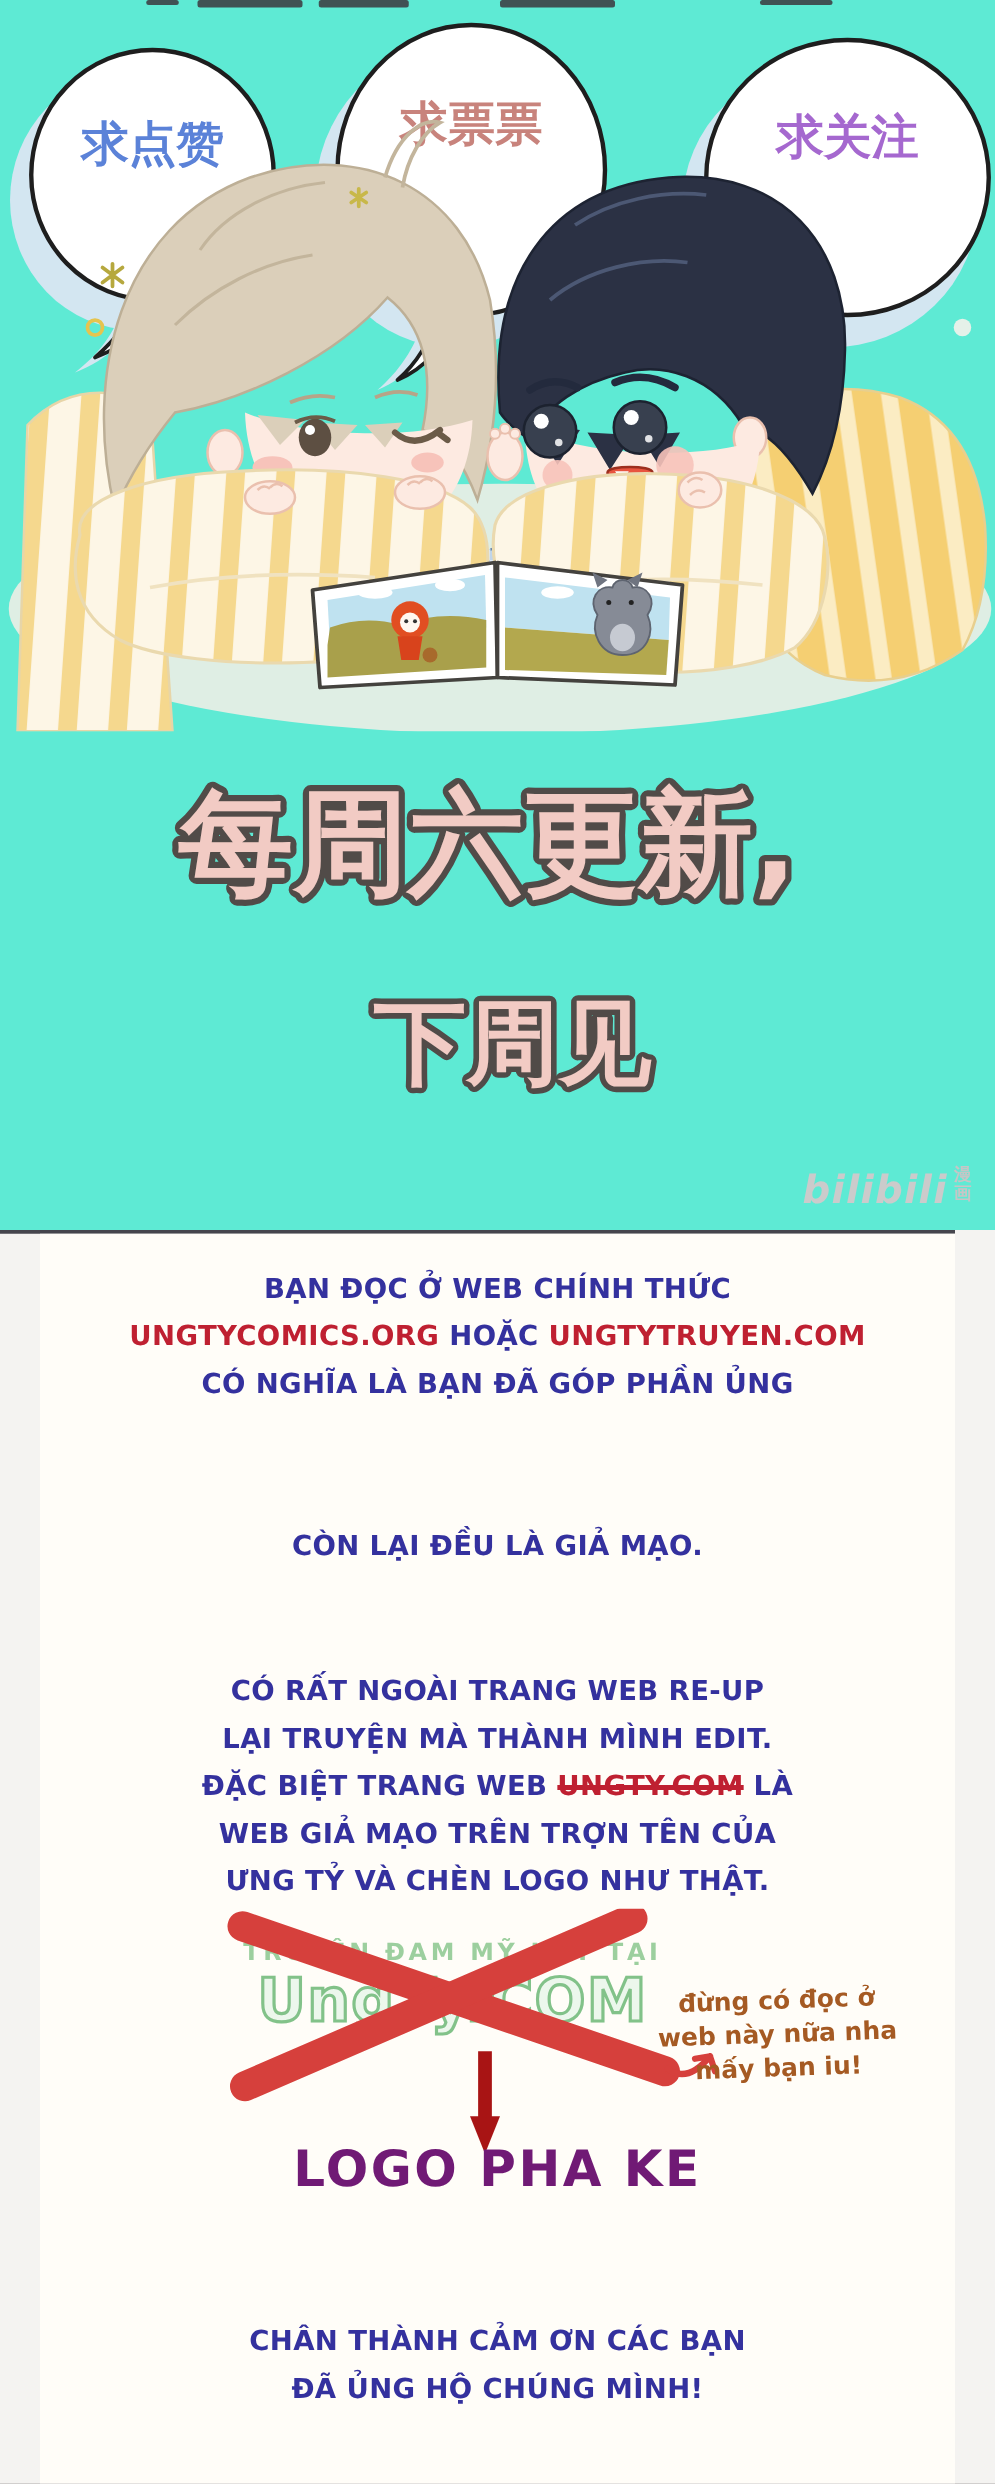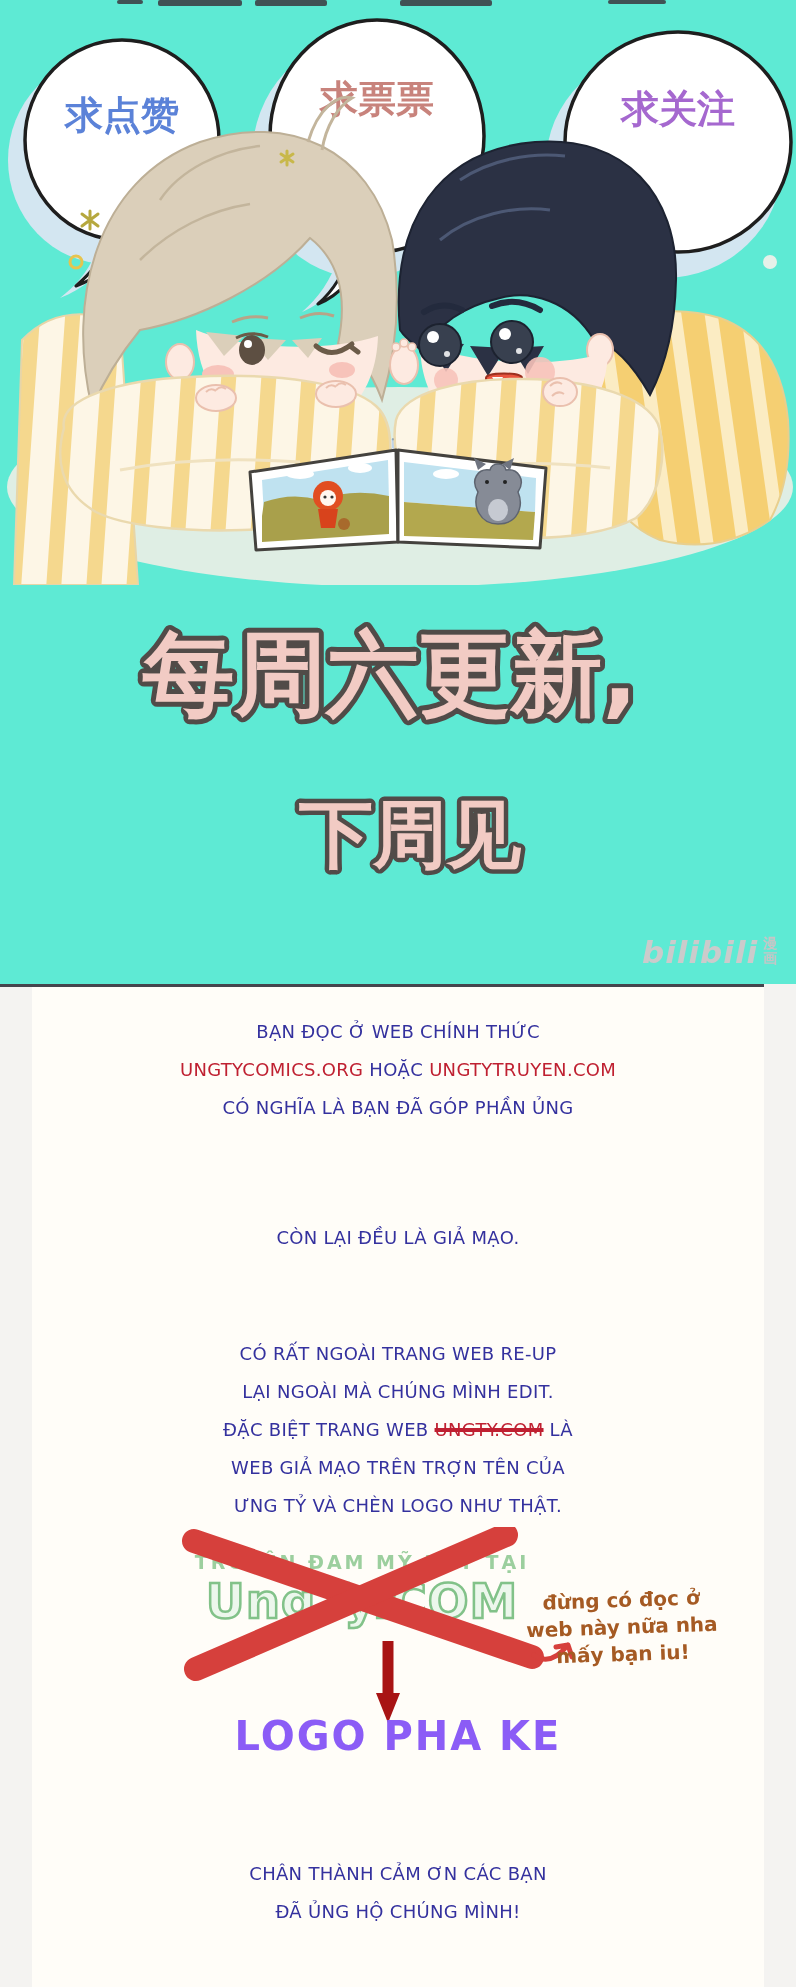--- a/index.html
+++ b/index.html
@@ -13,44 +13,44 @@
 
   .headline-svg { position:absolute; left:0; top:598px; }
   .headline-text {
     font-family:"DejaVu Sans", sans-serif;
     font-weight:bold;
     fill:#f2cbc4; stroke:#514b48; paint-order:stroke;
     stroke-linejoin:round;
   }
   .bubble-text { font-family:"DejaVu Sans", sans-serif; font-weight:600; }
 
-  .watermark { position:absolute; left:642px; top:934px; display:flex; align-items:center; gap:5px; }
+  .watermark { position:absolute; left:642px; top:934px; display:flex; align-items:flex-start; gap:5px; }
   .wm-brand { font-size:31px; font-weight:bold; color:#cbcbcb; letter-spacing:1px; font-style:italic; }
   .wm-suffix { width:16px; font-size:14px; line-height:15px; color:#c6c6c6; word-break:break-all; font-weight:bold;font-family:Liberation Mono, monospace; }
 
   .divider { position:absolute; left:0; top:984px; width:764px; height:3px; background:#45454d; }
 
   .panel { position:absolute; left:32px; top:987px; width:732px; height:1000px; background:#fffdf8; }
   .v-block { position:absolute; left:0; width:100%; text-align:center; color:#34319e;
-             font-weight:normal; font-size:18px; line-height:38px; letter-spacing:.3px; }
+             font-weight:bold; font-size:22px; line-height:38px; letter-spacing:.3px; }
   .v-link { color:#bf2031; }
   .v-strike { color:#bf2031; text-decoration:line-through; text-decoration-thickness:4px; }
 
   .figure { position:absolute; left:0; top:540px; width:100%; height:330px; }
   .fake-tagline { position:absolute; left:0; right:72px; top:24px; text-align:center;
                   font-size:19px; font-weight:bold; color:#9ccf9e; letter-spacing:3px; }
   .fake-site { position:absolute; left:0; right:72px; top:46px; text-align:center;
                font-size:48px; font-weight:bold; color:#ecf7ec;
                -webkit-text-stroke:2.5px #82c289; letter-spacing:1px; }
   .x-svg { position:absolute; left:140px; top:0; }
   .note { position:absolute; left:480px; top:60px; width:220px; text-align:center;
           font-size:20px; line-height:27px; font-weight:bold; color:#a55a23; transform:rotate(-2deg); }
   .down-arrow-svg { position:absolute; left:344px; top:112px; }
   .fake-caption { position:absolute; left:0; top:186px; width:100%; text-align:center;
-                  font-size:40px; font-weight:bold; color:#8b5cf6; letter-spacing:2px; }
+                  font-size:40px; font-weight:bold; color:#701a75; letter-spacing:2px; }
 </style>
 </head>
 <body>
 
 <div class="page">
 
   <div class="art-section">
 
     
     <div class="remnant" style="left:117px;top:0;width:26px;height:4px"></div>
@@ -235,21 +235,21 @@
       </div>
       <div>CÓ NGHĨA LÀ BẠN ĐÃ GÓP PHẦN ỦNG</div>
     </div>
 
     <div class="v-block" style="top:232px">
       <div>CÒN LẠI ĐỀU LÀ GIẢ MẠO.</div>
     </div>
 
     <div class="v-block" style="top:348px">
       <div>CÓ RẤT NGOÀI TRANG WEB RE-UP</div>
-      <div>LẠI NGOÀI MÀ CHÚNG MÌNH EDIT.</div>
+      <div>LẠI TRUYỆN MÀ THÀNH MÌNH EDIT.</div>
       <div><span>ĐẶC BIỆT TRANG WEB </span><span class="v-strike">UNGTY.COM</span><span> LÀ</span></div>
       <div>WEB GIẢ MẠO TRÊN TRỢN TÊN CỦA</div>
       <div>ƯNG TỶ VÀ CHÈN LOGO NHƯ THẬT.</div>
     </div>
 
     <div class="figure">
       <div class="fake-tagline">TRUYỆN ĐAM MỸ HAY TẠI</div>
       <div class="fake-site">UngTy.COM</div>
 
       <svg class="x-svg" width="430" height="160" viewBox="0 0 430 160">

